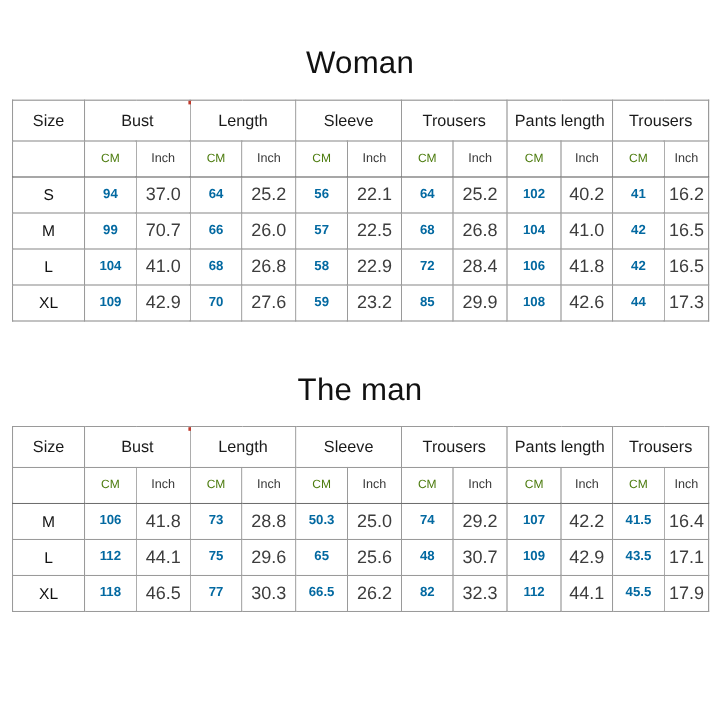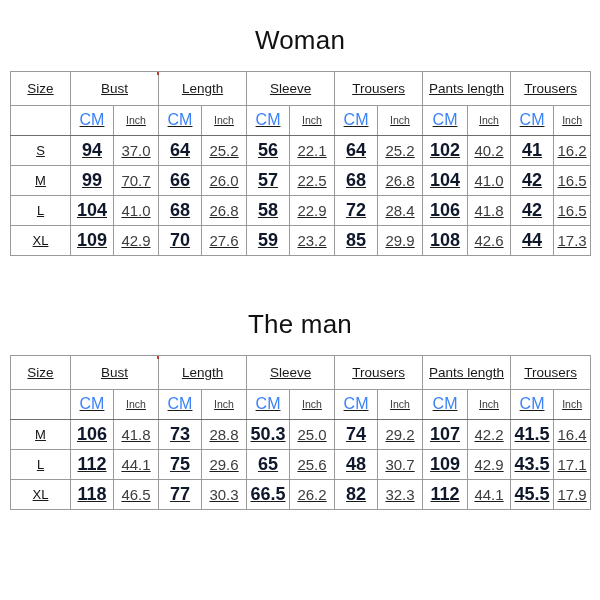--- a/index.html
+++ b/index.html
@@ -15,41 +15,40 @@
   }
 
   .page {
     position: relative;
     width: 600px;
     height: 600px;
     background: #ffffff;
   }
 
   .section { position: absolute; left: 0; width: 600px; }
-  .section-woman { top: 0; }
+  .section-woman { top: 12px; }
   .section-man   { top: 284px; }
 
   .title {
     text-align: center;
     font-size: 26px;
     font-weight: 400;
     letter-spacing: 0.2px;
     color: #111111;
     margin: 0;
     padding-top: 26px;
     padding-bottom: 0;
     line-height: 1.1;
     font-family: "Liberation Sans", sans-serif;
   }
 
   .table-wrap {
     margin: 0 auto;
     width: 580px;
     padding-top: 16px;
-    text-decoration: underline;
   }
 
   table.size-table {
     width: 580px;
     border-collapse: collapse;
     table-layout: fixed;
     background: #ffffff;
     border: 1.3px solid #2b2b2b;
   }
 
@@ -70,43 +69,43 @@
     font-weight: 400;
     color: #1a1a1a;
     border-bottom: 0.8px solid #9a9a9a;
   }
   tr.hdr-sub td {
     height: 30px;
     border-bottom: 1px solid #6e6e6e;
   }
 
   .sub-cm {
-    font-size: 16px;
-    font-weight: 400;
-    color: #3b82f6;
+    font-size: 10px;
+    font-weight: 400;
+    color: #4d7c0f;
     margin-top: 40px;
   }
   .sub-inch {
     font-size: 10.5px;
     font-weight: 400;
     color: #3a3a3a;
   }
 
   
   tr.data-row td { height: 30px; }
 
   .cell-size {
     font-size: 13px;
     font-weight: 400;
     color: #111111;
   }
   .cell-cm {
-    font-size: 18px;
+    font-size: 11px;
     font-weight: 600;
-    color: #0f172a;
+    color: #0369a1;
   }
   .cell-inch {
     font-size: 15px;
     font-weight: 400;
     color: #3d3d3d;
   }
 
   
   .tick {
     position: absolute;

